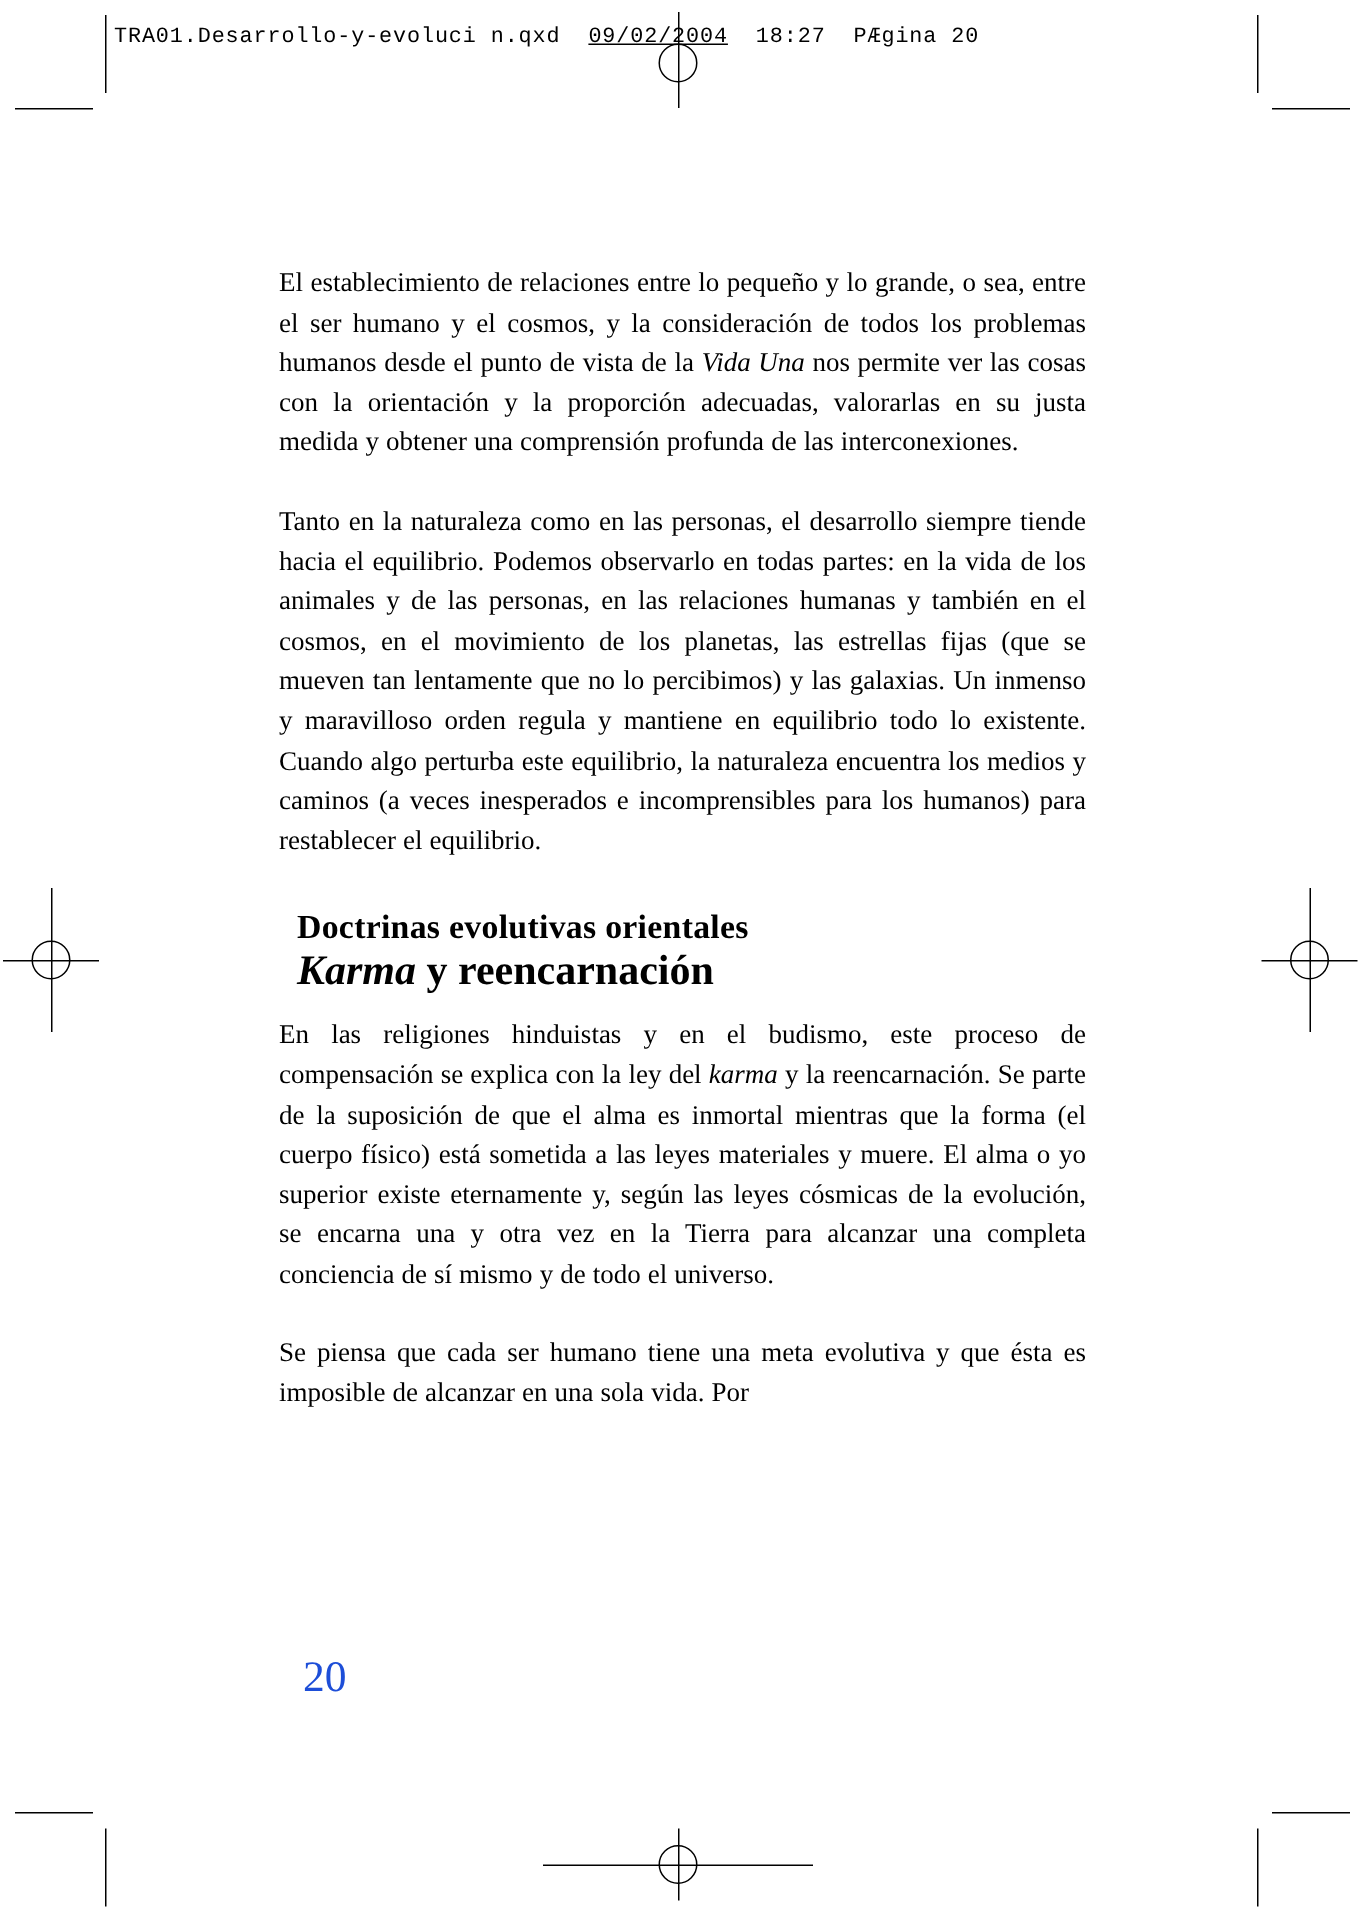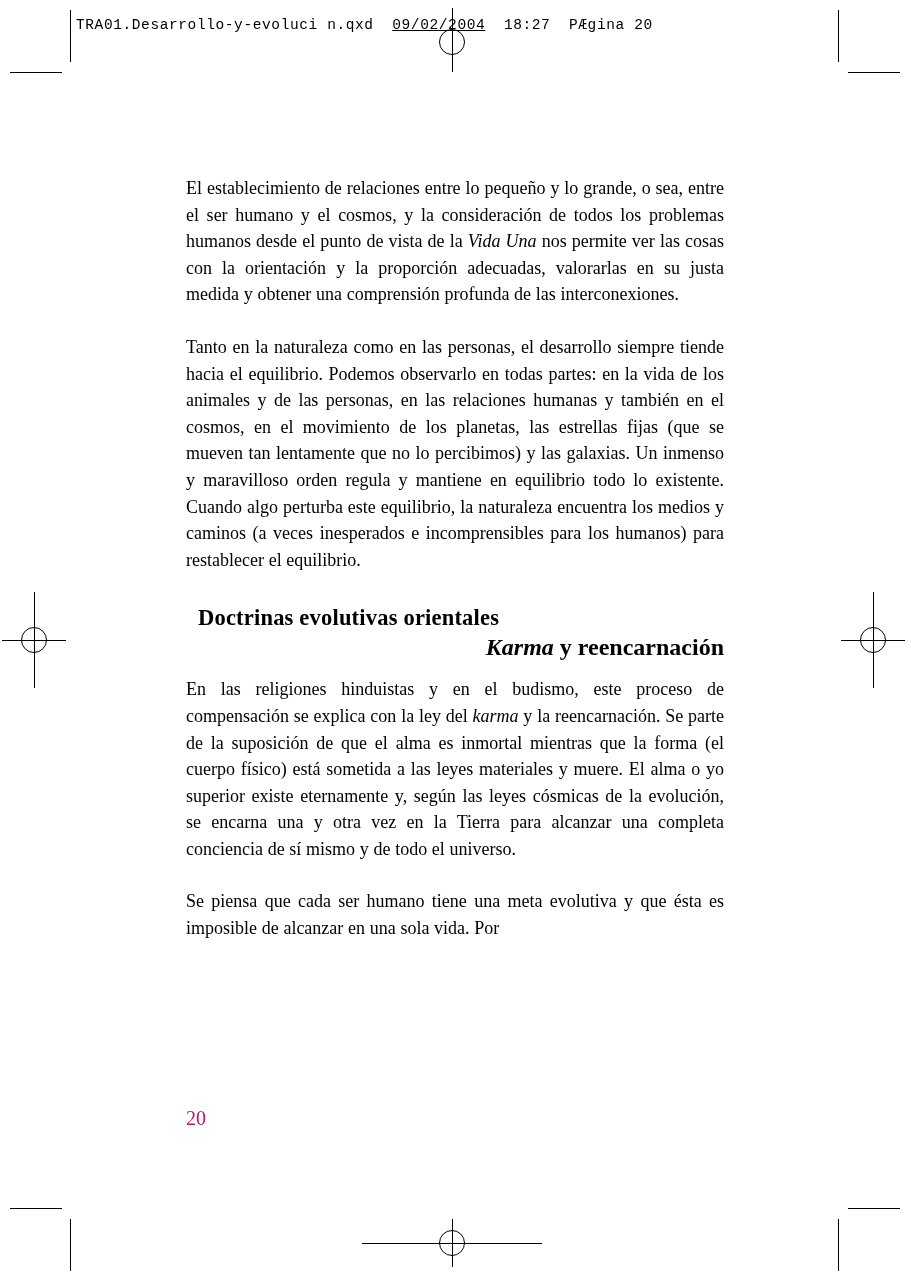--- a/index.html
+++ b/index.html
@@ -187,37 +187,36 @@
 
   h2.head-main {
     margin: 0;
     font-size: 22.5px;
     line-height: 30px;
     font-weight: bold;
     letter-spacing: 0.2px;
   }
   h3.head-sub {
     margin: 0 0 14px 0;
-    font-size: 24px;
+    font-size: 28px;
     line-height: 29px;
     font-weight: bold;
-    text-align: right;
   }
   h3.head-sub i { font-style: italic; }
 
   .head-group { margin: 30px 0 0 12px; }
 
   
   #folio {
     position: absolute;
-    left: 186px;
+    left: 202px;
     top: 1105px;
-    font-size: 20px;
+    font-size: 29px;
     line-height: 26px;
-    color: #be185d;
+    color: #1d4ed8;
   }
 </style>
 </head>
 <body>
 
 <div id="page">
 
   <div class="crop-v crop-tl-v"></div>
   <div class="crop-h crop-tl-h"></div>
   <div class="crop-v crop-tr-v"></div>

